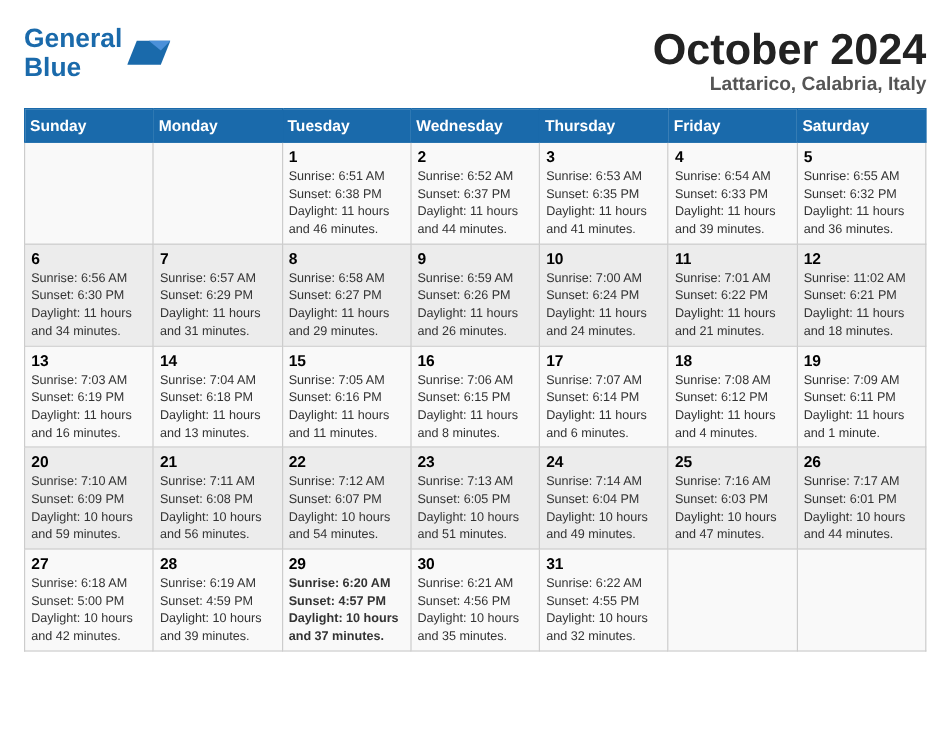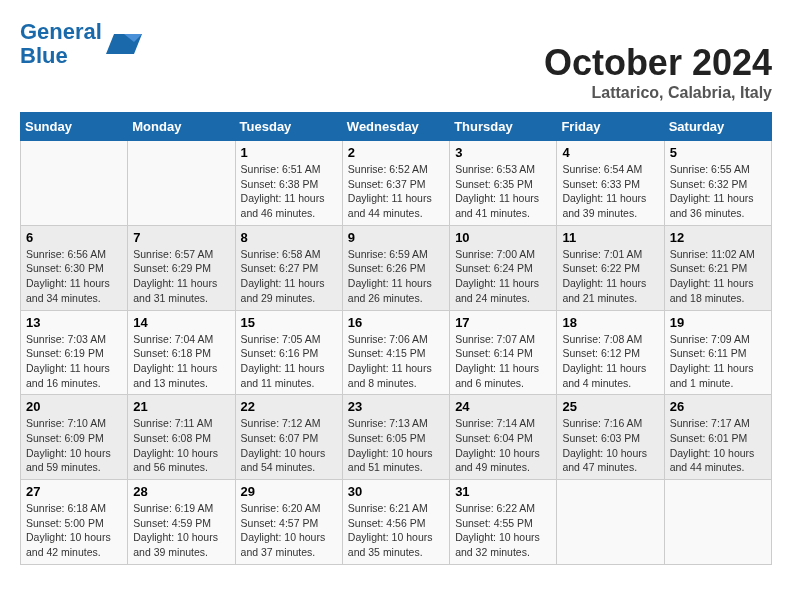--- a/index.html
+++ b/index.html
@@ -30,21 +30,20 @@
     .logo-text span {
       color: #1a6aab;
     }
     .logo-icon {
       width: 36px;
       height: 28px;
       margin-left: 4px;
     }
     .title-block {
       text-align: right;
-      margin-top: 22px;
     }
     .month-title {
       font-size: 36px;
       font-weight: bold;
       color: #222;
     }
     .location-title {
       font-size: 16px;
       color: #555;
       font-weight: bold;
@@ -214,21 +213,21 @@
         </td>
         <td>
           <div class="day-num">15</div>
           <div class="day-info" style="white-space: pre-line;">Sunrise: 7:05 AM
 Sunset: 6:16 PM
 Daylight: 11 hours and 11 minutes.</div>
         </td>
         <td>
           <div class="day-num">16</div>
           <div class="day-info" style="white-space: pre-line;">Sunrise: 7:06 AM
-Sunset: 4:15 PM
+Sunset: 6:15 PM
 Daylight: 11 hours and 8 minutes.</div>
         </td>
         <td>
           <div class="day-num">17</div>
           <div class="day-info" style="white-space: pre-line;">Sunrise: 7:07 AM
 Sunset: 6:14 PM
 Daylight: 11 hours and 6 minutes.</div>
         </td>
         <td>
           <div class="day-num">18</div>
@@ -295,21 +294,21 @@
 Daylight: 10 hours and 42 minutes.</div>
         </td>
         <td>
           <div class="day-num">28</div>
           <div class="day-info" style="white-space: pre-line;">Sunrise: 6:19 AM
 Sunset: 4:59 PM
 Daylight: 10 hours and 39 minutes.</div>
         </td>
         <td>
           <div class="day-num">29</div>
-          <div class="day-info" style="white-space: pre-line;">Sunrise: 6:20 AM
+          <div class="day-info" style="white-space: pre-line; font-weight: bold;">Sunrise: 6:20 AM
 Sunset: 4:57 PM
 Daylight: 10 hours and 37 minutes.</div>
         </td>
         <td>
           <div class="day-num">30</div>
           <div class="day-info" style="white-space: pre-line;">Sunrise: 6:21 AM
 Sunset: 4:56 PM
 Daylight: 10 hours and 35 minutes.</div>
         </td>
         <td>

